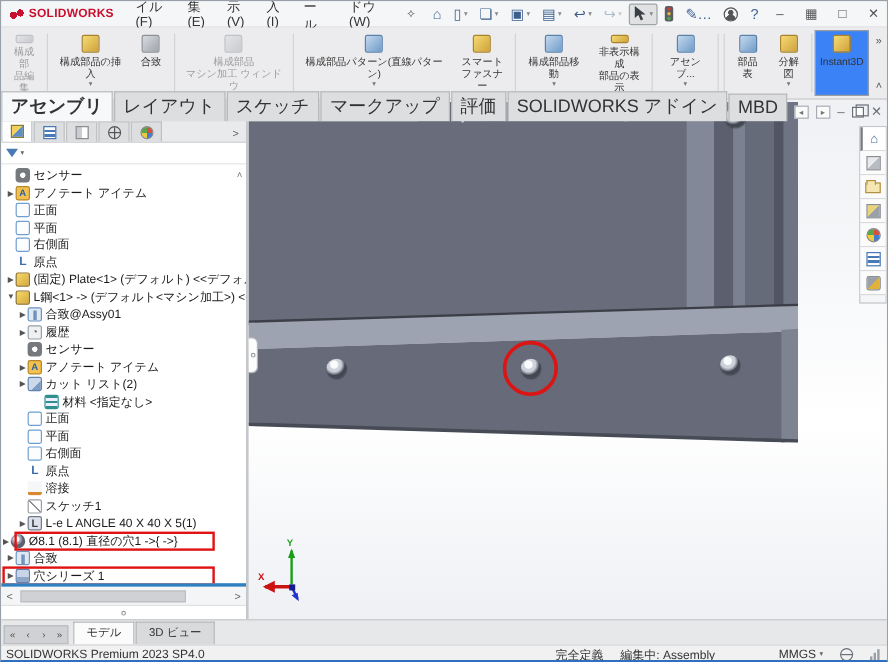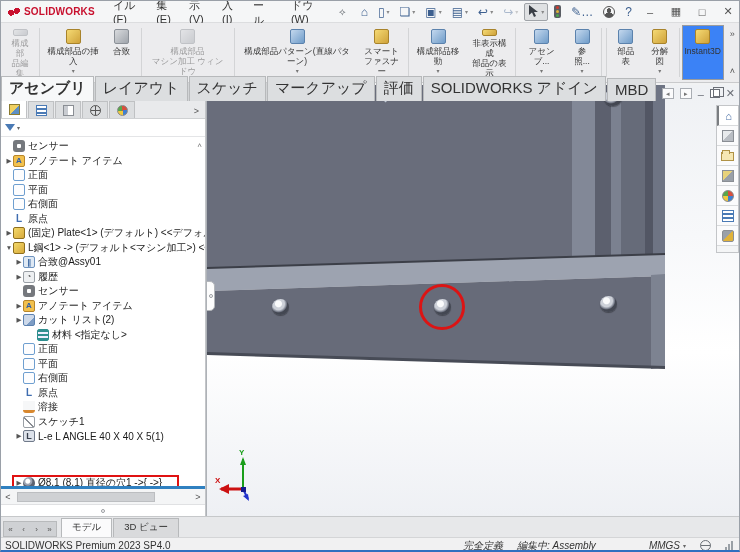--- a/index.html
+++ b/index.html
@@ -149,21 +149,21 @@
   
   .doctabs{position:absolute;left:0;top:515px;width:740px;height:21px;background:#e7e8ea;border-top:1px solid #c6c8ca;display:flex;align-items:flex-end;z-index:7;}
   .tabnav{display:flex;align-items:center;background:#cfd1d4;height:16px;margin:0 4px 0 2px;border:1px solid #b8babc;}
   .tabnav span{width:13px;text-align:center;font-size:8px;color:#555;}
   .dtab{font-size:9.5px;color:#333;padding:2px 10px 3px;border:1px solid #b7b9bb;border-bottom:none;background:#d9dadc;margin-right:1px;white-space:nowrap;}
   .dtab.active{background:#fbfbfc;}
 
   
   .statusbar{position:absolute;left:0;top:536px;width:740px;height:16px;background:#f1f1f2;border-top:1px solid #d4d5d7;display:flex;align-items:center;font-size:10px;color:#333;z-index:7;}
   .statusbar .sleft{margin-left:4px;}
-  .statusbar .sright{margin-left:auto;display:flex;align-items:center;gap:14px;margin-right:8px;font-style:italic;}
+  .statusbar .sright{margin-left:auto;display:flex;align-items:center;gap:14px;margin-right:8px;}
   .sglobe{width:11px;height:11px;border-radius:50%;border:1px solid #6b7076;background:linear-gradient(#6b7076 0 0) center/11px 1px no-repeat;}
   .sbars{display:flex;align-items:flex-end;gap:1px;height:9px;}
   .sbars i{width:2px;background:#9aa0a6;display:block;}
   .scaret{font-size:6px;color:#666;}
 </style>
 </head>
 <body>
 
 <div class="app">
 
@@ -284,25 +284,20 @@
           <span class="ric tone-gold"></span>
           <span class="rlabel">非表示構成
 部品の表示</span>
         </div>
         <span class="rsep"></span>
         <div class="rbtn">
           <span class="ric tone-blue"></span>
           <span class="rlabel">アセンブ...</span>
           <span class="rcaret">▾</span>
         </div>
-        <div class="rbtn">
-          <span class="ric tone-blue"></span>
-          <span class="rlabel">参照...</span>
-          <span class="rcaret">▾</span>
-        </div>
         <span class="rsep"></span>
         <span class="rsep"></span>
         <div class="rbtn">
           <span class="ric tone-blue"></span>
           <span class="rlabel">部品表</span>
         </div>
         <div class="rbtn">
           <span class="ric tone-gold"></span>
           <span class="rlabel">分解図</span>
           <span class="rcaret">▾</span>
@@ -557,21 +552,21 @@
         <div class="trow" style="padding-left: 14px;">
           <span class="exp"></span>
           <span class="ic ic-sketch"></span>
           <span class="tlabel">スケッチ1</span>
         </div>
         <div class="trow" style="padding-left: 14px;">
           <span class="exp">▶</span>
           <span class="ic ic-structural">L</span>
           <span class="tlabel">L-e L ANGLE 40 X 40 X 5(1)</span>
         </div>
-        <div class="trow boxed-a" style="padding-left: 14px; margin-top: 32px;">
+        <div class="trow boxed-a" style="">
           <span class="exp">▶</span>
           <span class="ic ic-hole"></span>
           <span class="tlabel">Ø8.1 (8.1) 直径の穴1 -&gt;{ -&gt;}</span>
         </div>
         <div class="trow" style="padding-left: 4px;">
           <span class="exp">▶</span>
           <span class="ic ic-mates">∥</span>
           <span class="tlabel">合致</span>
         </div>
         <div class="trow boxed-b" style="padding-left: 4px;">

